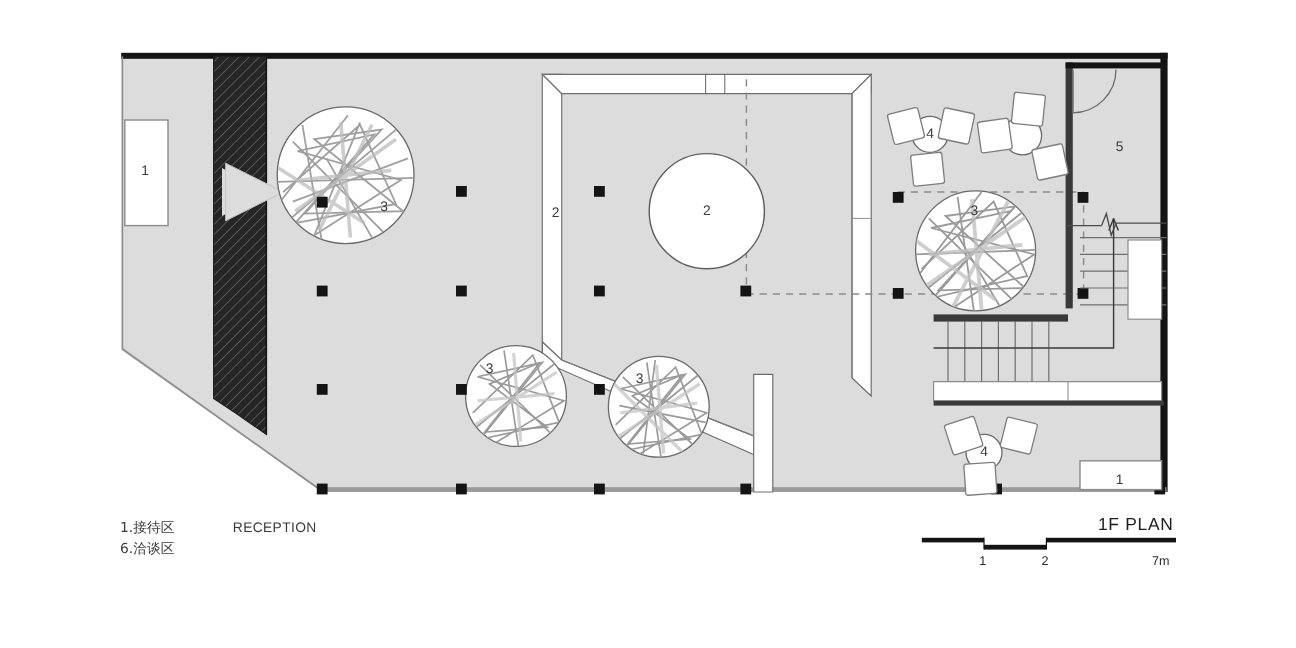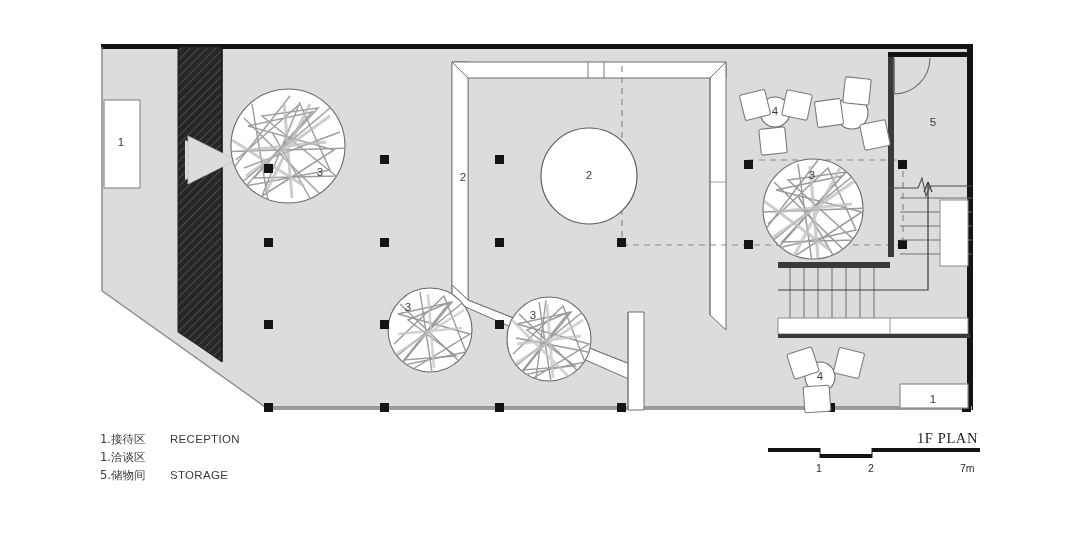--- a/index.html
+++ b/index.html
@@ -4,23 +4,23 @@
 <style>
   html,body{margin:0;padding:0;background:#ffffff;}
   body{width:1080px;height:540px;overflow:hidden;
        font-family:"Liberation Sans","DejaVu Sans",sans-serif;color:#333;}
   #root{position:relative;width:1080px;height:540px;background:#fff;}
   #plan-svg{position:absolute;left:0;top:0;}
   .legend{position:absolute;left:100px;top:430px;}
   .legend-row{display:flex;align-items:baseline;height:18px;line-height:18px;}
   .legend-cn{width:70px;font-size:11.5px;color:#3a3a3a;white-space:nowrap;
              font-family:"DejaVu Sans",sans-serif;}
-  .legend-en{font-size:11.5px;color:#3a3a3a;letter-spacing:.3px;white-space:nowrap;}
+  .legend-en{font-size:11.5px;color:#3a3a3a;letter-spacing:.3px;white-space:nowrap;margin-left:24px;}
   .title{position:absolute;right:102px;top:430px;font-size:14.5px;
-         letter-spacing:.6px;color:#1c1c1c;font-family:Liberation Serif, serif;}
+         letter-spacing:.6px;color:#1c1c1c;}
   .scale{position:absolute;left:768px;top:448px;width:212px;height:34px;}
   .scale-num{position:absolute;font-size:10.5px;color:#2b2b2b;}
 </style>
 </head>
 <body>
 
 <div id="root">
 
   <svg id="plan-svg" width="1080" height="540" viewBox="0 0 1080 540">
     <defs>
@@ -270,25 +270,21 @@
         <text x="933" y="400">1</text>
       </g>
   </svg>
 
   <div class="legend" id="legend">
       <div class="legend-row">
         <span class="legend-cn">1.接待区</span>
         <span class="legend-en">RECEPTION</span>
       </div>
       <div class="legend-row">
-        <span class="legend-cn">1.洽谈区</span>
-      </div>
-      <div class="legend-row">
-        <span class="legend-cn">5.储物间</span>
-        <span class="legend-en">STORAGE</span>
+        <span class="legend-cn">6.洽谈区</span>
       </div>
     </div>
 
   <div class="title">1F PLAN</div>
 
   <div class="scale">
     <svg width="212" height="34">
       <rect x="0" y="0" width="52" height="4" fill="#141414"></rect>
       <rect x="52" y="6" width="52" height="4" fill="#141414"></rect>
       <rect x="104" y="0" width="108" height="4" fill="#141414"></rect>

